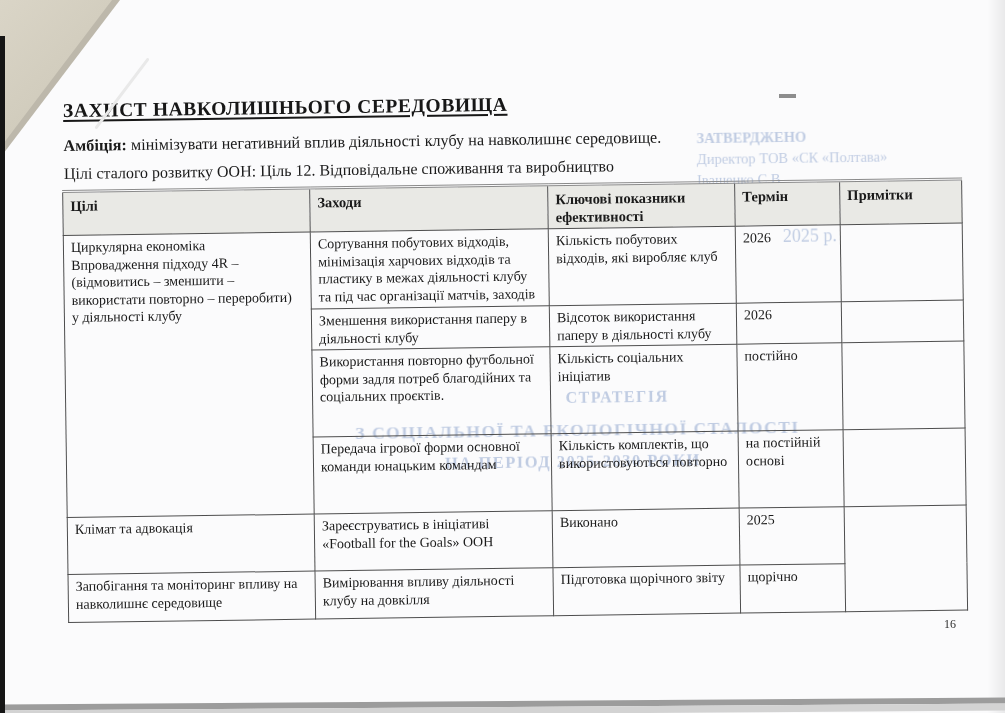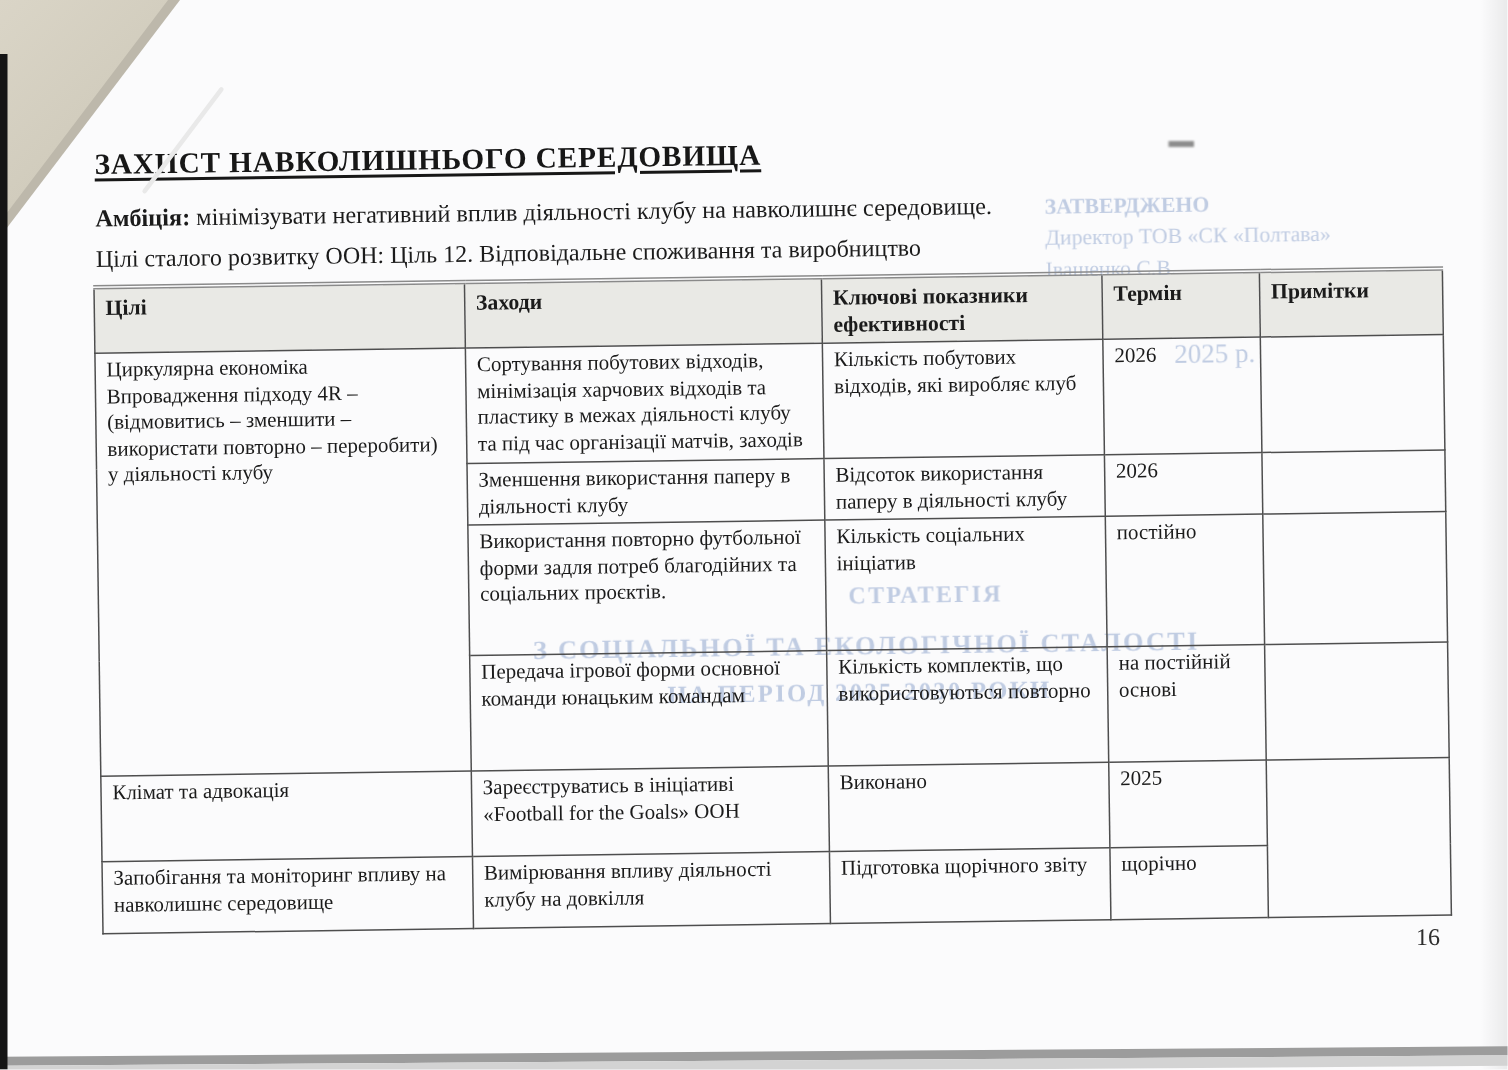--- a/index.html
+++ b/index.html
@@ -27,21 +27,21 @@
     background:#8d8d8d;filter:blur(0.6px);z-index:3;}
   
   .sheet{position:absolute;left:0;top:0;width:1005px;height:713px;
     transform:rotate(-0.8deg);transform-origin:68px 610px;z-index:2;}
   .doc-title{position:absolute;left:70px;top:100px;margin:0;
     font-size:19.5px;font-weight:bold;letter-spacing:0.6px;color:#171717;
     text-decoration:underline;text-decoration-thickness:2px;text-underline-offset:3px;}
   .line-ambition{position:absolute;left:70px;top:137px;margin:0;font-size:16.2px;}
   .line-ambition .b{font-weight:bold;text-align:center;}
   .line-sdg{position:absolute;left:70px;top:165px;margin:0;font-size:16px;}
-  .page-number{position:absolute;left:944px;top:617px;font-size:16px;color:#2e2e2e;z-index:3;}
+  .page-number{position:absolute;left:944px;top:617px;font-size:12px;color:#2e2e2e;z-index:3;}
   
   table.env{position:absolute;left:68px;top:190px;width:899px;
     border-collapse:collapse;table-layout:fixed;z-index:2;}
   table.env th,table.env td{
     border:1px solid #4e4e4e;vertical-align:top;text-align:left;
     padding:3px 6px 2px 7px;font-size:14px;line-height:1.25;color:#1b1b1b;
     overflow:hidden;}
   table.env th{background:#e9e9e5;font-weight:bold;font-size:14.5px;
     border-top:3px double #8a8a8a;padding-top:4px;}
   tr.h-head{height:38px;} tr.r1{height:77px;} tr.r2{height:36px;}

